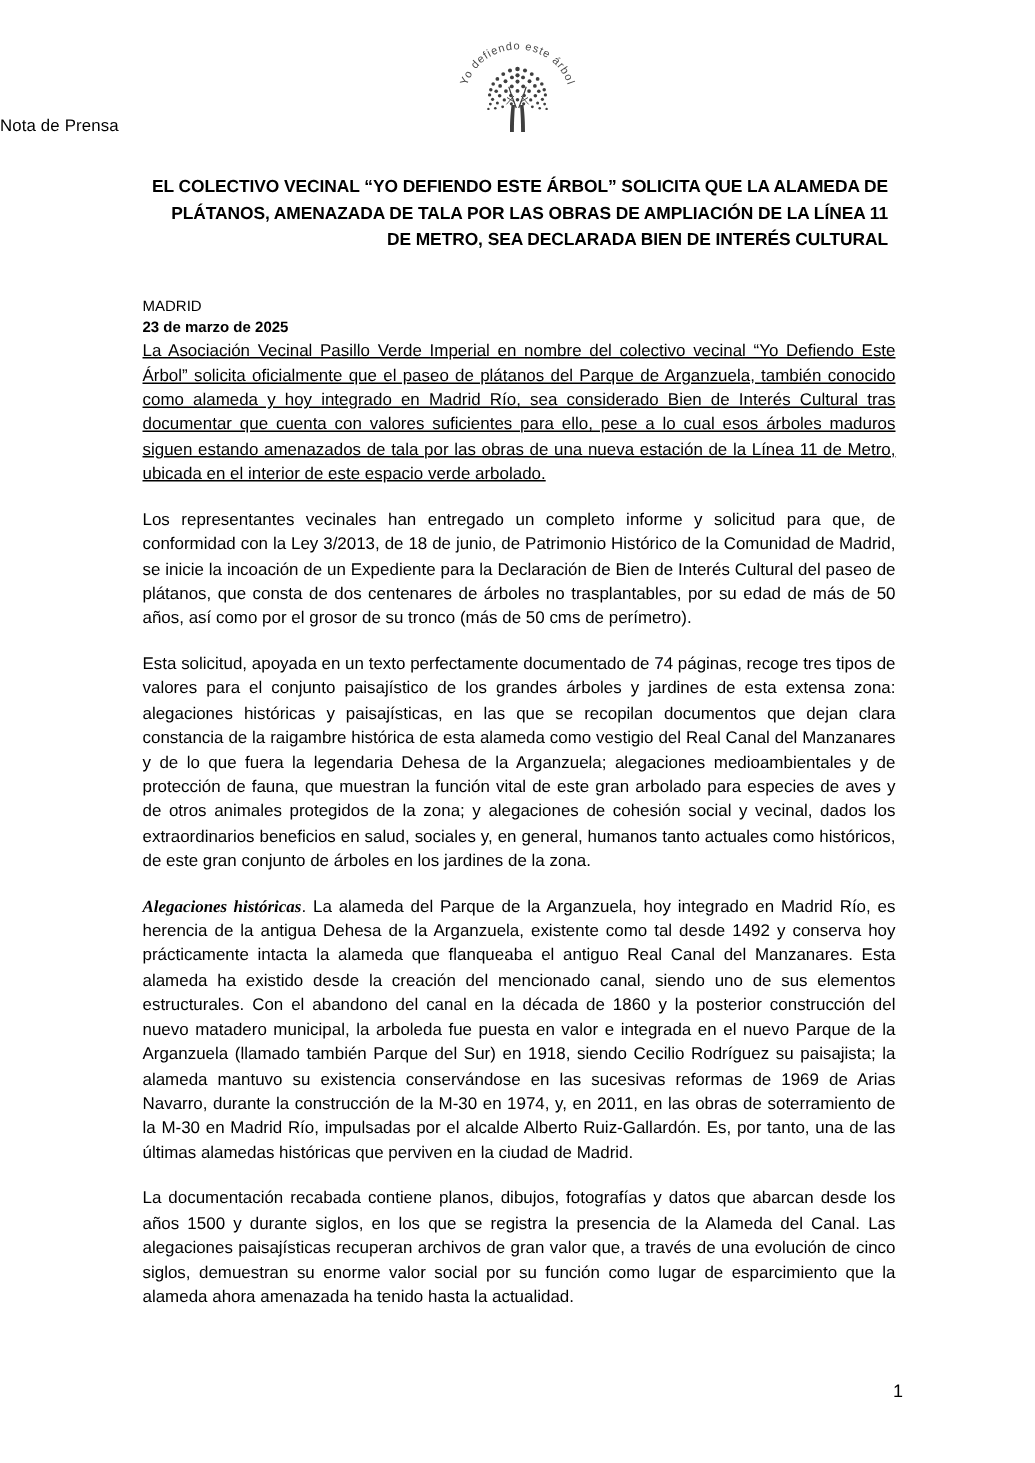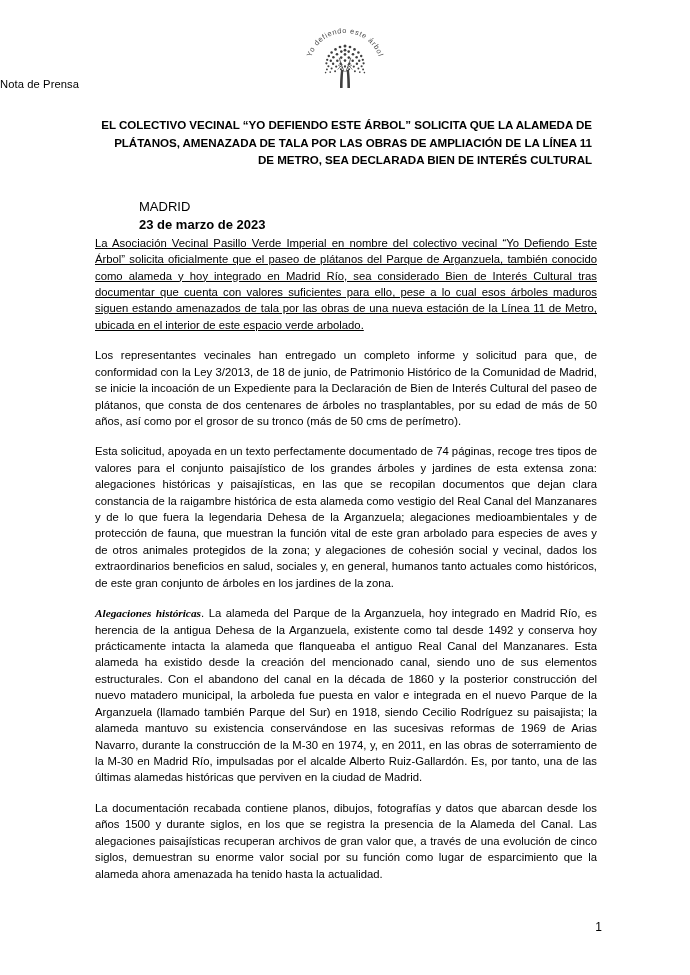--- a/index.html
+++ b/index.html
@@ -60,23 +60,22 @@
 
   
   .body-block {
     width: 504px;
     margin: 0 auto;
     padding-left: 2px;
     box-sizing: border-box;
   }
   .dateline {
     margin-top: 29px;
-    font-size: 13px;
+    font-size: 10px;
     line-height: 1.42;
-    margin-left: 44px;
   }
   .dateline .city { font-weight: normal; }
   .dateline .date { font-weight: bold; }
 
   p.para {
     text-align: justify;
     font-size: 11.3px;
     line-height: 1.455;
     margin: 0;
     padding: 0;
@@ -178,21 +177,21 @@
   </div>
 
   <div class="nota-title">Nota de Prensa</div>
 
   <div class="main-title">EL COLECTIVO VECINAL “YO DEFIENDO ESTE ÁRBOL” SOLICITA QUE LA ALAMEDA DE PLÁTANOS, AMENAZADA DE TALA POR LAS OBRAS DE AMPLIACIÓN DE LA LÍNEA 11 DE METRO, SEA DECLARADA BIEN DE INTERÉS CULTURAL</div>
 
   <div class="body-block">
 
     <div class="dateline">
       <div class="city">MADRID</div>
-      <div class="date">23 de marzo de 2023</div>
+      <div class="date">23 de marzo de 2025</div>
     </div>
 
     <p class="para first-para"><span>La Asociación Vecinal Pasillo Verde Imperial en nombre del colectivo vecinal “Yo Defiendo Este Árbol” solicita oficialmente que el paseo de plátanos del Parque de Arganzuela, también conocido como alameda y hoy integrado en Madrid Río, sea considerado Bien de Interés Cultural tras documentar que cuenta con valores suficientes para ello, pese a lo cual esos árboles maduros siguen estando amenazados de tala por las obras de una nueva estación de la Línea 11 de Metro, ubicada en el interior de este espacio verde arbolado.</span></p>
 
     <p class="para"><span>Los representantes vecinales han entregado un completo informe y solicitud para que, de conformidad con la Ley 3/2013, de 18 de junio, de Patrimonio Histórico de la Comunidad de Madrid, </span><b>se inicie la incoación de un Expediente para la Declaración de Bien de Interés Cultural del paseo de plátanos,</b><span> que consta de dos centenares de árboles no trasplantables, por su edad de más de 50 años, así como por el grosor de su tronco (más de 50 cms de perímetro).</span></p>
 
     <p class="para"><span>Esta solicitud, apoyada en un texto perfectamente documentado de 74 páginas, recoge tres tipos de valores para el conjunto paisajístico de los grandes árboles y jardines de esta extensa zona: alegaciones </span><b>históricas y paisajísticas</b><span>, en las que se recopilan documentos que dejan clara constancia de la raigambre histórica de esta alameda como vestigio del Real Canal del Manzanares y de lo que fuera la legendaria Dehesa de la Arganzuela; alegaciones </span><b>medioambientales y de protección de fauna</b><span>, que muestran la función vital de este gran arbolado para especies de aves y de otros animales protegidos de la zona; y </span><b>alegaciones de cohesión social y vecinal</b><span>, dados los extraordinarios beneficios en salud, sociales y, en general, humanos tanto actuales como históricos, de este gran conjunto de árboles en los jardines de la zona.</span></p>
 
     <p class="para"><span class="bi">Alegaciones históricas</span><span>. La alameda del Parque de la Arganzuela, hoy integrado en Madrid Río, es herencia de la antigua Dehesa de la Arganzuela, existente como tal desde 1492 y </span><b>conserva hoy prácticamente intacta la alameda que flanqueaba el antiguo Real Canal del Manzanares.</b><span> Esta alameda ha existido desde la creación del mencionado canal, siendo uno de sus elementos estructurales. Con el abandono del canal en la década de 1860 y la posterior construcción del nuevo matadero municipal, la arboleda fue puesta en valor e integrada en el nuevo Parque de la Arganzuela (llamado también Parque del Sur) en 1918, siendo Cecilio Rodríguez su paisajista; la alameda mantuvo su existencia conservándose en las sucesivas reformas de 1969 de Arias Navarro, durante la construcción de la M-30 en 1974, y, en 2011, en las obras de soterramiento de la M-30 en Madrid Río, impulsadas por el alcalde Alberto Ruiz-Gallardón.  Es, por tanto, una de las últimas alamedas históricas que perviven en la ciudad de Madrid.</span></p>
 

